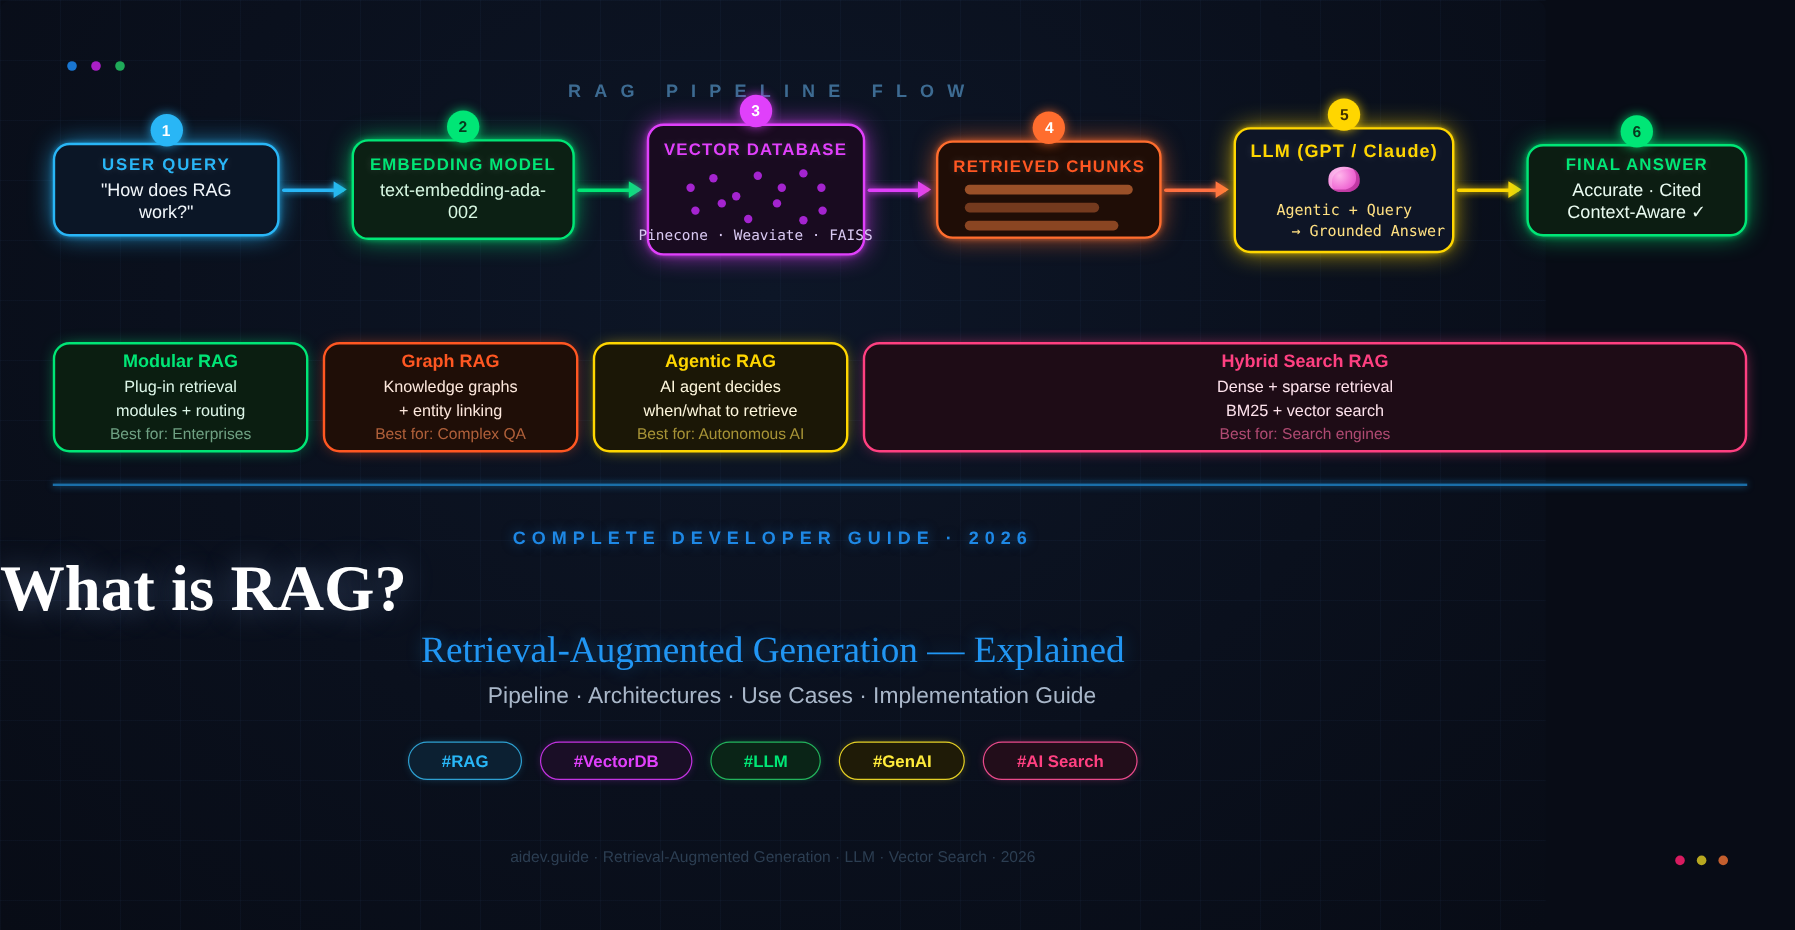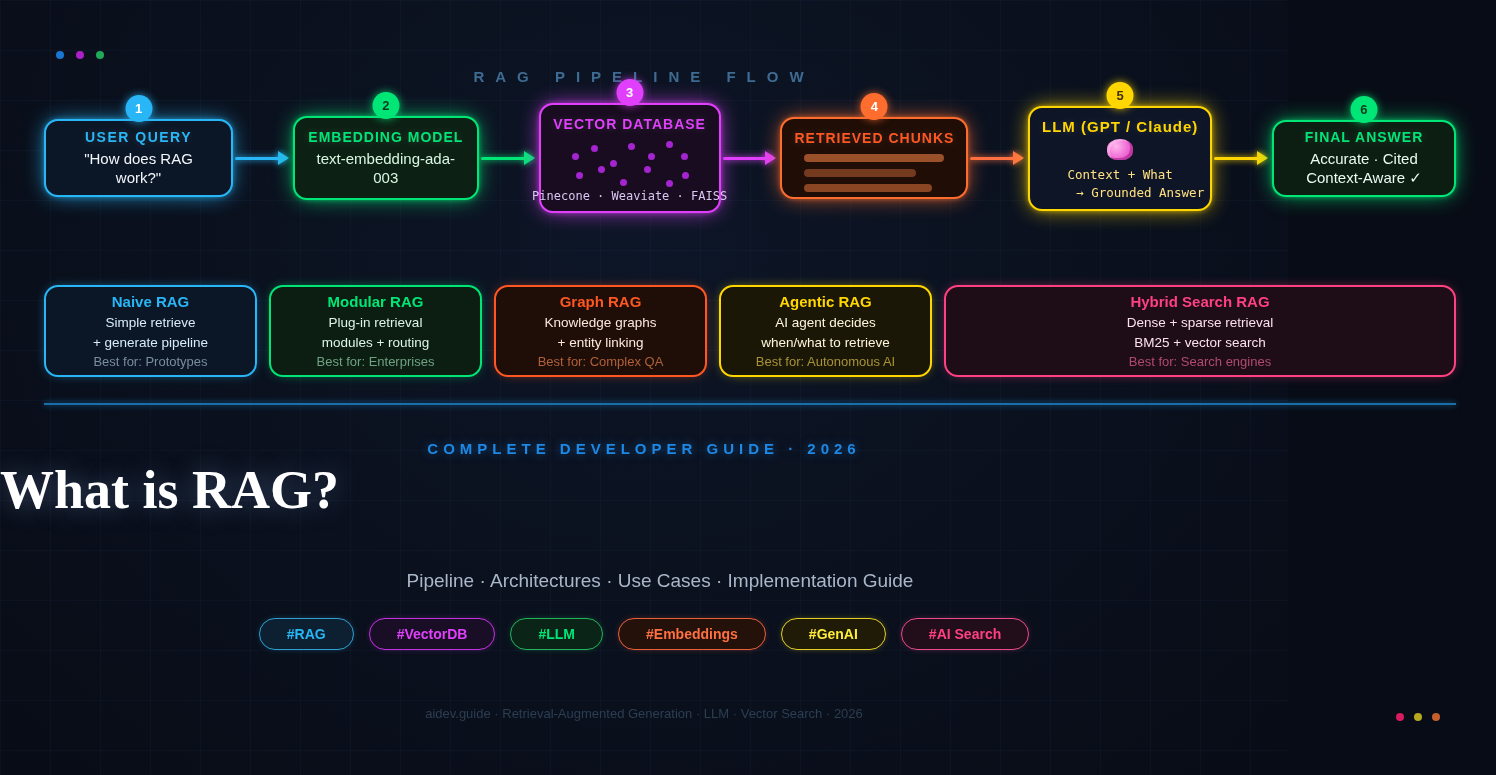--- a/index.html
+++ b/index.html
@@ -176,21 +176,21 @@
       <div class="badge">1</div>
       <div class="step-title" style="letter-spacing:1.5px">USER QUERY</div>
       <div class="step-body">"How does RAG work?"</div>
     </div>
 
     <div class="arrow" style="--accent: #29b6f6;"></div>
 
     <div class="step s2" style="--accent: #00e676; --bg: #0c2014; --badge-text: #063a1e; --body: #d7f7e2;">
       <div class="badge">2</div>
       <div class="step-title">EMBEDDING MODEL</div>
-      <div class="step-body">text-embedding-ada-003</div>
+      <div class="step-body">text-embedding-ada-002</div>
     </div>
 
     <div class="arrow" style="--accent: #00e676;"></div>
 
     <div class="step s3" style="--accent: #e040fb; --bg: #190b20; --badge-text: #ffffff;">
       <div class="badge">3</div>
       <div class="step-title">VECTOR DATABASE</div>
       <div class="vdots">
         <span class="vdot" style="left:31px;top:18px"></span>
         <span class="vdot" style="left:50px;top:10px"></span>
@@ -220,43 +220,37 @@
         <div class="chunkbar cb3" style="background: rgb(138, 69, 34);"></div>
       </div>
     </div>
 
     <div class="arrow" style="--accent: #ff7043;"></div>
 
     <div class="step s5" style="--accent: #ffd600; --bg: #0e1526; --badge-text: #3f3000;">
       <div class="badge">5</div>
       <div class="step-title" style="font-size:15px">LLM (GPT / Claude)</div>
       <div class="brain"></div>
-      <div class="mono-line" style="color: rgb(255, 224, 130);">Context + What</div>
+      <div class="mono-line" style="color: rgb(255, 224, 130);">Agentic + Query</div>
       <div class="mono-line" style="color: rgb(255, 224, 130); margin-left: 40px;">→ Grounded Answer</div>
     </div>
 
     <div class="arrow" style="--accent: #ffd600;"></div>
 
     <div class="step s6" style="--accent: #00e676; --bg: #0c1d12; --badge-text: #063a1e;">
       <div class="badge">6</div>
       <div class="step-title">FINAL ANSWER</div>
       <div class="step-line" style="margin-top:4px">Accurate · Cited</div>
       <div class="step-line">Context-Aware ✓</div>
     </div>
 
   </div>
 
 
   <div class="arch-row">
-    <div class="card" style="--accent: #29b6f6; --bg: #0b1726; --body: #d9ecf9; --dim: #7a8c9c;">
-      <div class="card-title">Naive RAG</div>
-      <div class="card-line">Simple retrieve</div>
-      <div class="card-line">+ generate pipeline</div>
-      <div class="card-best">Best for: Prototypes</div>
-    </div>
     <div class="card" style="--accent: #00e676; --bg: #0b1e11; --body: #ddf6e8; --dim: #6fa183;">
       <div class="card-title">Modular RAG</div>
       <div class="card-line">Plug-in retrieval</div>
       <div class="card-line">modules + routing</div>
       <div class="card-best">Best for: Enterprises</div>
     </div>
     <div class="card" style="--accent: #ff5722; --bg: #1f0e07; --body: #fde8dd; --dim: #b0603a;">
       <div class="card-title">Graph RAG</div>
       <div class="card-line">Knowledge graphs</div>
       <div class="card-line">+ entity linking</div>
@@ -273,27 +267,27 @@
       <div class="card-line">Dense + sparse retrieval</div>
       <div class="card-line">BM25 + vector search</div>
       <div class="card-best">Best for: Search engines</div>
     </div>
   </div>
 
   <div class="divider"></div>
 
   <div class="kicker" style="color: rgb(30, 136, 229);">COMPLETE DEVELOPER GUIDE · 2026</div>
   <div class="hero-title">What is RAG?</div>
+  <div class="hero-sub" style="color: rgb(33, 150, 243);">Retrieval-Augmented Generation — Explained</div>
   <div class="hero-tagline">Pipeline · Architectures · Use Cases · Implementation Guide</div>
 
   <div class="tags">
     <div class="tag" style="--accent: #2e9fd0; --text: #29b6f6; --bg: #0c2032;">#RAG</div>
     <div class="tag" style="--accent: #c233e0; --text: #e040fb; --bg: #1a0e26;">#VectorDB</div>
     <div class="tag" style="--accent: #23b35c; --text: #00e676; --bg: #0a2417;">#LLM</div>
-    <div class="tag" style="--accent: #e8603a; --text: #ff7043; --bg: #241109;">#Embeddings</div>
     <div class="tag" style="--accent: #e3cf25; --text: #ffeb3b; --bg: #1f1b07;">#GenAI</div>
     <div class="tag" style="--accent: #e84a8a; --text: #ff4081; --bg: #220d1a;">#AI Search</div>
   </div>
 
   <div class="footer-line">aidev.guide · Retrieval-Augmented Generation · LLM · Vector Search · 2026</div>
 
   <span class="decor-dot" style="left: 1396px; top: 713px; background: rgb(216, 27, 96);"></span>
   <span class="decor-dot" style="left: 1414px; top: 713px; background: rgb(184, 168, 32);"></span>
   <span class="decor-dot" style="left: 1432px; top: 713px; background: rgb(196, 95, 46);"></span>
 

